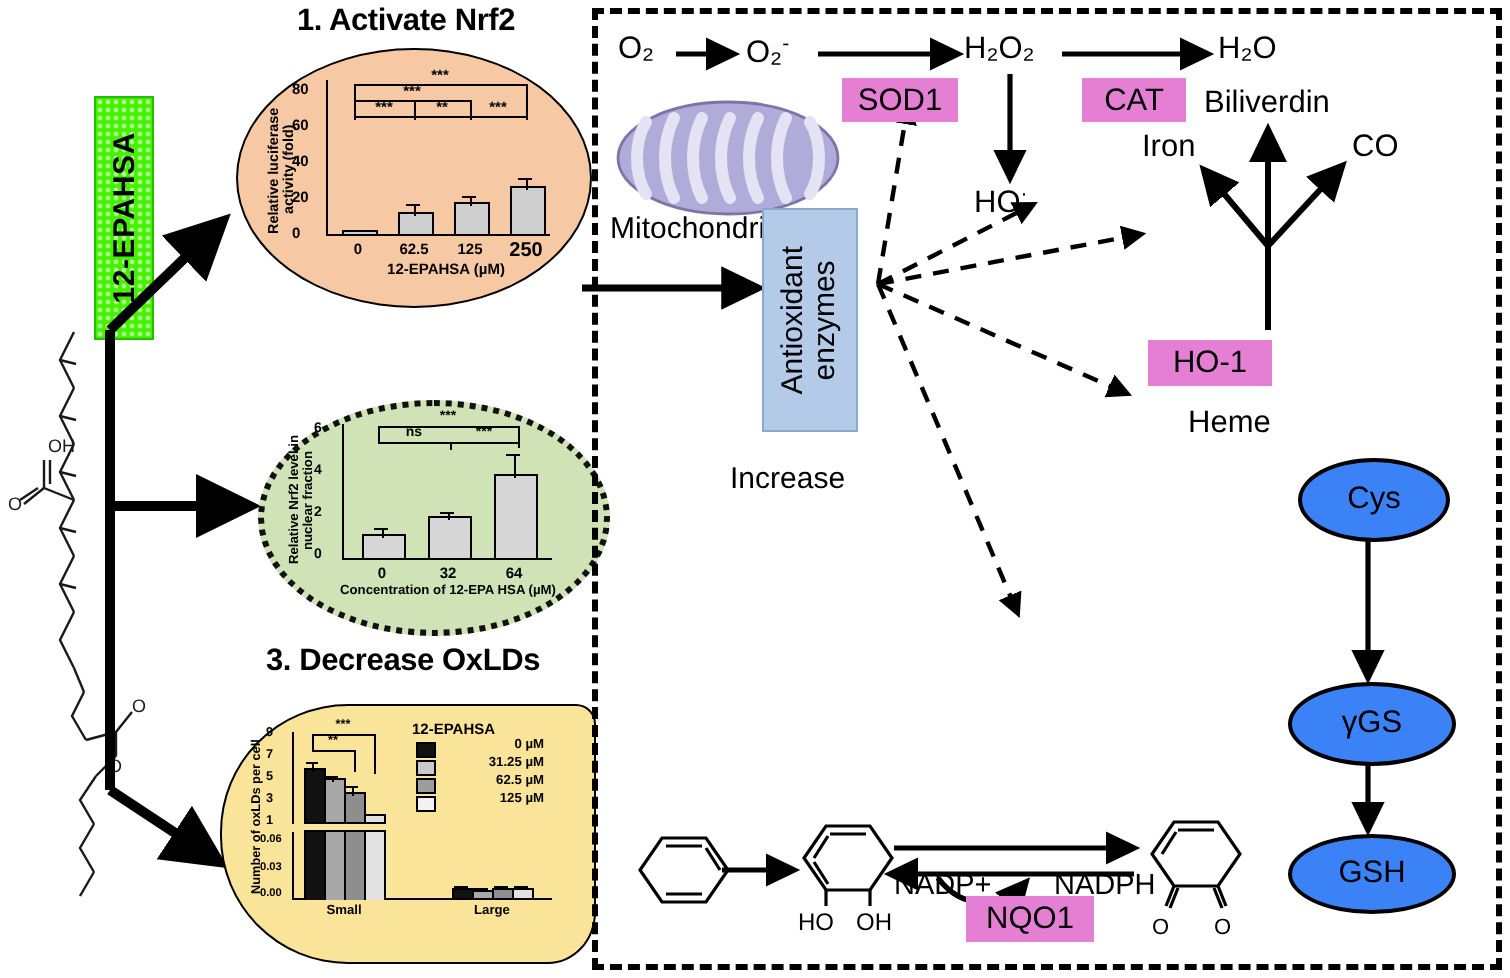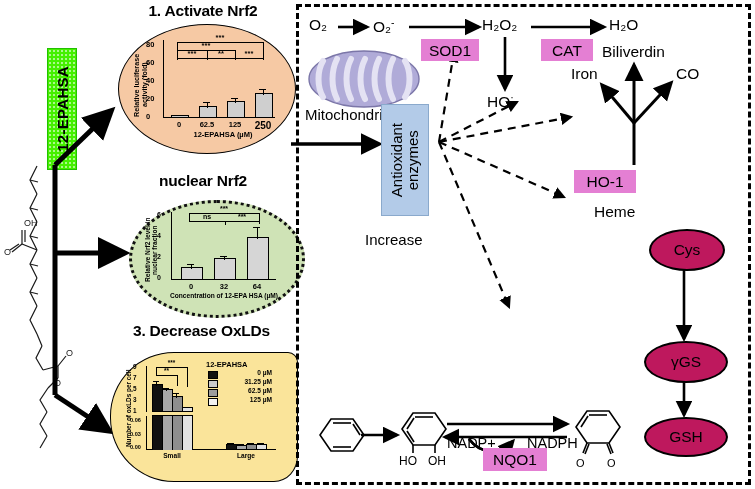--- a/index.html
+++ b/index.html
@@ -64,21 +64,21 @@
   .lbl{position:absolute;font-size:15.5px;white-space:nowrap;}
   .lbl sup{font-size:10.5px;}
 
   .pinkbox{position:absolute;background:#e47fd3;color:#000;
            display:flex;align-items:center;justify-content:center;
            font-size:15.5px;line-height:15px;text-align:center;}
   .bluebox{position:absolute;background:#b3cbe8;border:1px solid #8aa9cc;
            display:flex;align-items:center;justify-content:center;}
   .bluebox span{writing-mode:vertical-rl;transform:rotate(180deg);
                 font-size:15px;line-height:16px;text-align:center;}
-  .greenell{position:absolute;background:#be185d;border:2.2px solid #000;
+  .greenell{position:absolute;background:#3b82f6;border:2.2px solid #000;
             border-radius:50%;display:flex;align-items:center;justify-content:center;
             font-size:15.5px;}
 
   svg.ov{position:absolute;left:0;top:0;overflow:visible;}
 </style>
 </head>
 <body>
 
 <div class="abs" id="left-panel">
 
@@ -180,21 +180,20 @@
       <div class="brkL" style="left:100px;top:2px;height:18px;"></div>
 
       <div class="xtick" style="left:6px;top:80px;width:20px;font-size:7.5px;">0</div>
       <div class="xtick" style="left:32px;top:80px;width:24px;font-size:7.5px;">62.5</div>
       <div class="xtick" style="left:61px;top:80px;width:22px;font-size:7.5px;">125</div>
       <div class="xtick" style="left:89px;top:80px;width:22px;font-size:10px;text-align:center;">250</div>
     </div>
     <div class="abs" style="left:34px;top:94px;width:112px;text-align:center;font-weight:bold;font-size:7.5px;">12-EPAHSA (µM)</div>
   </div>
 
-  <div class="abs step-title ctr" style="left:108px;top:172px;width:190px;">nuclear Nrf2</div>
 
   <div class="abs" id="ellipse2"></div>
 
   <div class="chart-wrap" style="left:145px;top:208px;width:145px;height:96px;">
     <div class="ylab" style="left:0px;top:4px;height:76px;width:20px;font-size:6.6px;">
       <span>Relative Nrf2 level in nuclear fraction</span>
     </div>
     <div class="plot" style="left:26px;top:4px;width:105px;height:68px;">
       <div class="axis-y"></div>
       <div class="axis-x"></div>

